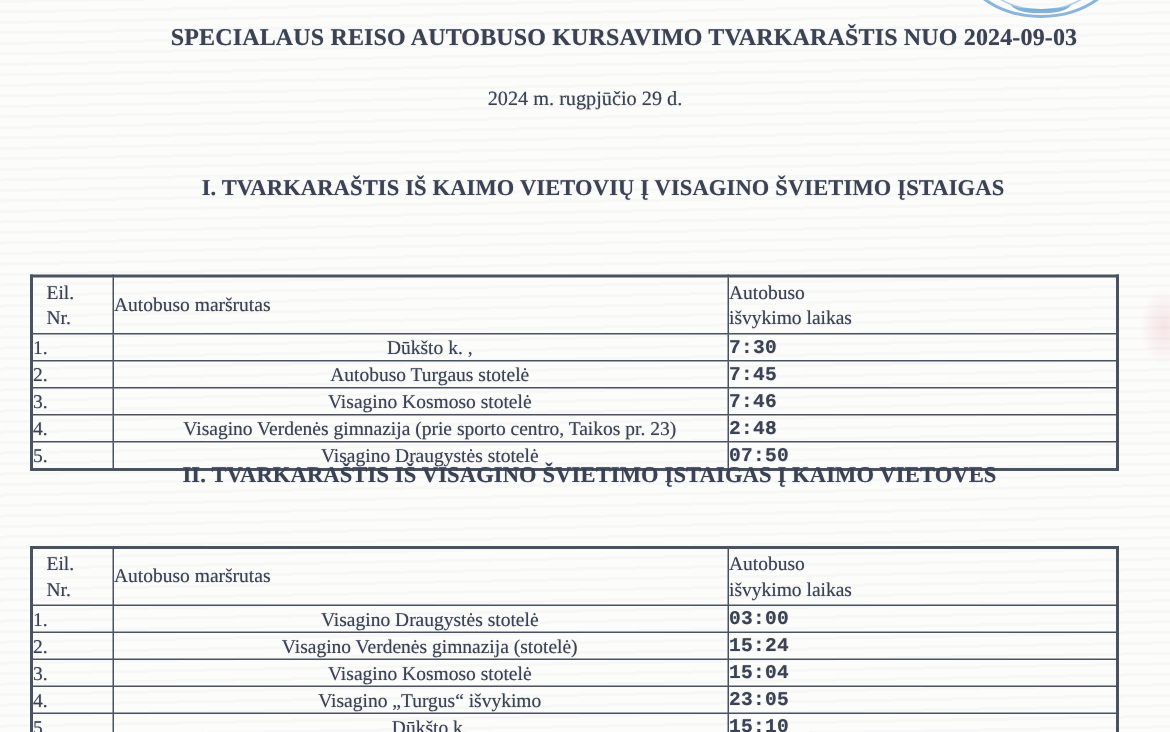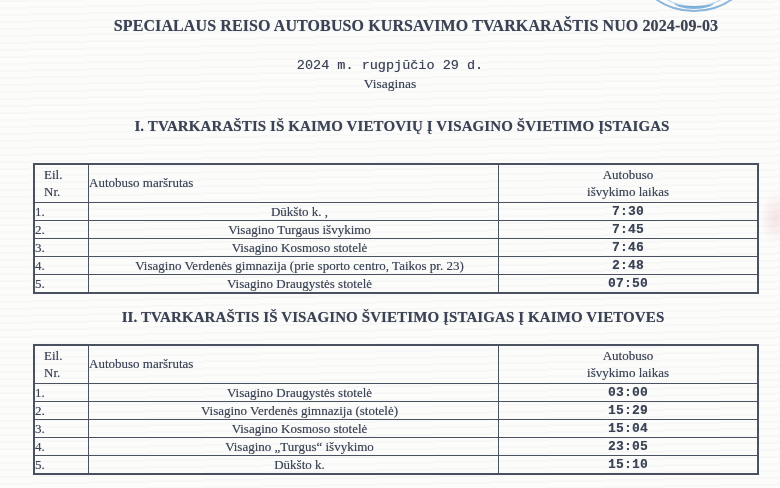--- a/index.html
+++ b/index.html
@@ -39,83 +39,83 @@
   
   .smudge{position:absolute;right:0;top:192px;width:20px;height:52px;
     background:radial-gradient(ellipse at 80% 50%, rgba(231,170,176,0.30), rgba(231,170,176,0) 70%);}
 
   .title{
     position:absolute;top:17px;left:0;width:780px;text-align:center;
     transform:translateX(26px);
     font-weight:bold;font-size:16px;letter-spacing:0.1px;
   }
   .subline{position:absolute;left:0;width:780px;text-align:center;font-size:13.5px;}
-  .date{top:58px;font-family:Liberation Mono, monospace;}
+  .date{top:58px;}
   .city{top:76px;}
 
   .heading{
     position:absolute;left:0;width:780px;text-align:center;
     font-weight:bold;font-size:15px;letter-spacing:0.1px;
   }
   .h1{top:118px;transform:translateX(12px);}
   .h2{top:309px;transform:translateX(3px);}
 
   table.t{
-    position:absolute;left:33px;width:711px;
+    position:absolute;left:20px;width:711px;
     border-collapse:collapse;table-layout:fixed;
     font-size:13px;color:var(--ink);
     border:2px solid var(--line);
+    margin-top:20px;
   }
   .t1{top:163px;}
   .t2{top:344px;}
   .t th,.t td{border:1px solid var(--line);padding:0;overflow:hidden;white-space:nowrap;}
   .t th{font-weight:normal;height:37px;line-height:16.5px;vertical-align:middle;}
   .t td{height:17px;line-height:17px;vertical-align:middle;}
   .c1{width:44px;text-align:left;padding-left:9px;}
   .c2{width:409px;}
   td.c2{text-align:center;padding-left:12px;}
   th.c2{text-align:left;padding-left:0;}
-  .c3{width:258px;text-align:center;}
+  .c3{width:258px;text-align:left;}
   th.c1{padding-left:9px;}
   td.c3{font-weight:bold;letter-spacing:0.2px;font-family:Liberation Mono, monospace;}
 </style>
 </head>
 <body>
 
 <div class="doc">
 
   <div class="stamp">
     <div class="stamp-outer"></div>
     <div class="stamp-inner"></div>
     <div class="stamp-mark"></div>
   </div>
 
   <div class="title">SPECIALAUS REISO AUTOBUSO KURSAVIMO TVARKARAŠTIS NUO 2024-09-03</div>
   <div class="subline date">2024 m. rugpjūčio 29 d.</div>
-  <div class="subline city">Visaginas</div>
 
   <div class="heading h1">I. TVARKARAŠTIS IŠ KAIMO VIETOVIŲ Į VISAGINO ŠVIETIMO ĮSTAIGAS</div>
 
   <table class="t t1">
     <thead>
       <tr>
         <th class="c1"><span>Eil.</span><br><span>Nr.</span></th>
         <th class="c2">Autobuso maršrutas</th>
         <th class="c3"><span>Autobuso</span><br><span>išvykimo laikas</span></th>
       </tr>
     </thead>
     <tbody>
       <tr>
         <td class="c1">1.</td>
         <td class="c2">Dūkšto k. ,</td>
         <td class="c3">7:30</td>
       </tr>
       <tr>
         <td class="c1">2.</td>
-        <td class="c2">Visagino Turgaus išvykimo</td>
+        <td class="c2">Autobuso Turgaus stotelė</td>
         <td class="c3">7:45</td>
       </tr>
       <tr>
         <td class="c1">3.</td>
         <td class="c2">Visagino Kosmoso stotelė</td>
         <td class="c3">7:46</td>
       </tr>
       <tr>
         <td class="c1">4.</td>
         <td class="c2">Visagino Verdenės gimnazija (prie sporto centro, Taikos pr. 23)</td>
@@ -141,21 +141,21 @@
     </thead>
     <tbody>
       <tr>
         <td class="c1">1.</td>
         <td class="c2">Visagino Draugystės stotelė</td>
         <td class="c3">03:00</td>
       </tr>
       <tr>
         <td class="c1">2.</td>
         <td class="c2">Visagino Verdenės gimnazija (stotelė)</td>
-        <td class="c3">15:29</td>
+        <td class="c3">15:24</td>
       </tr>
       <tr>
         <td class="c1">3.</td>
         <td class="c2">Visagino Kosmoso stotelė</td>
         <td class="c3">15:04</td>
       </tr>
       <tr>
         <td class="c1">4.</td>
         <td class="c2">Visagino „Turgus“ išvykimo</td>
         <td class="c3">23:05</td>

